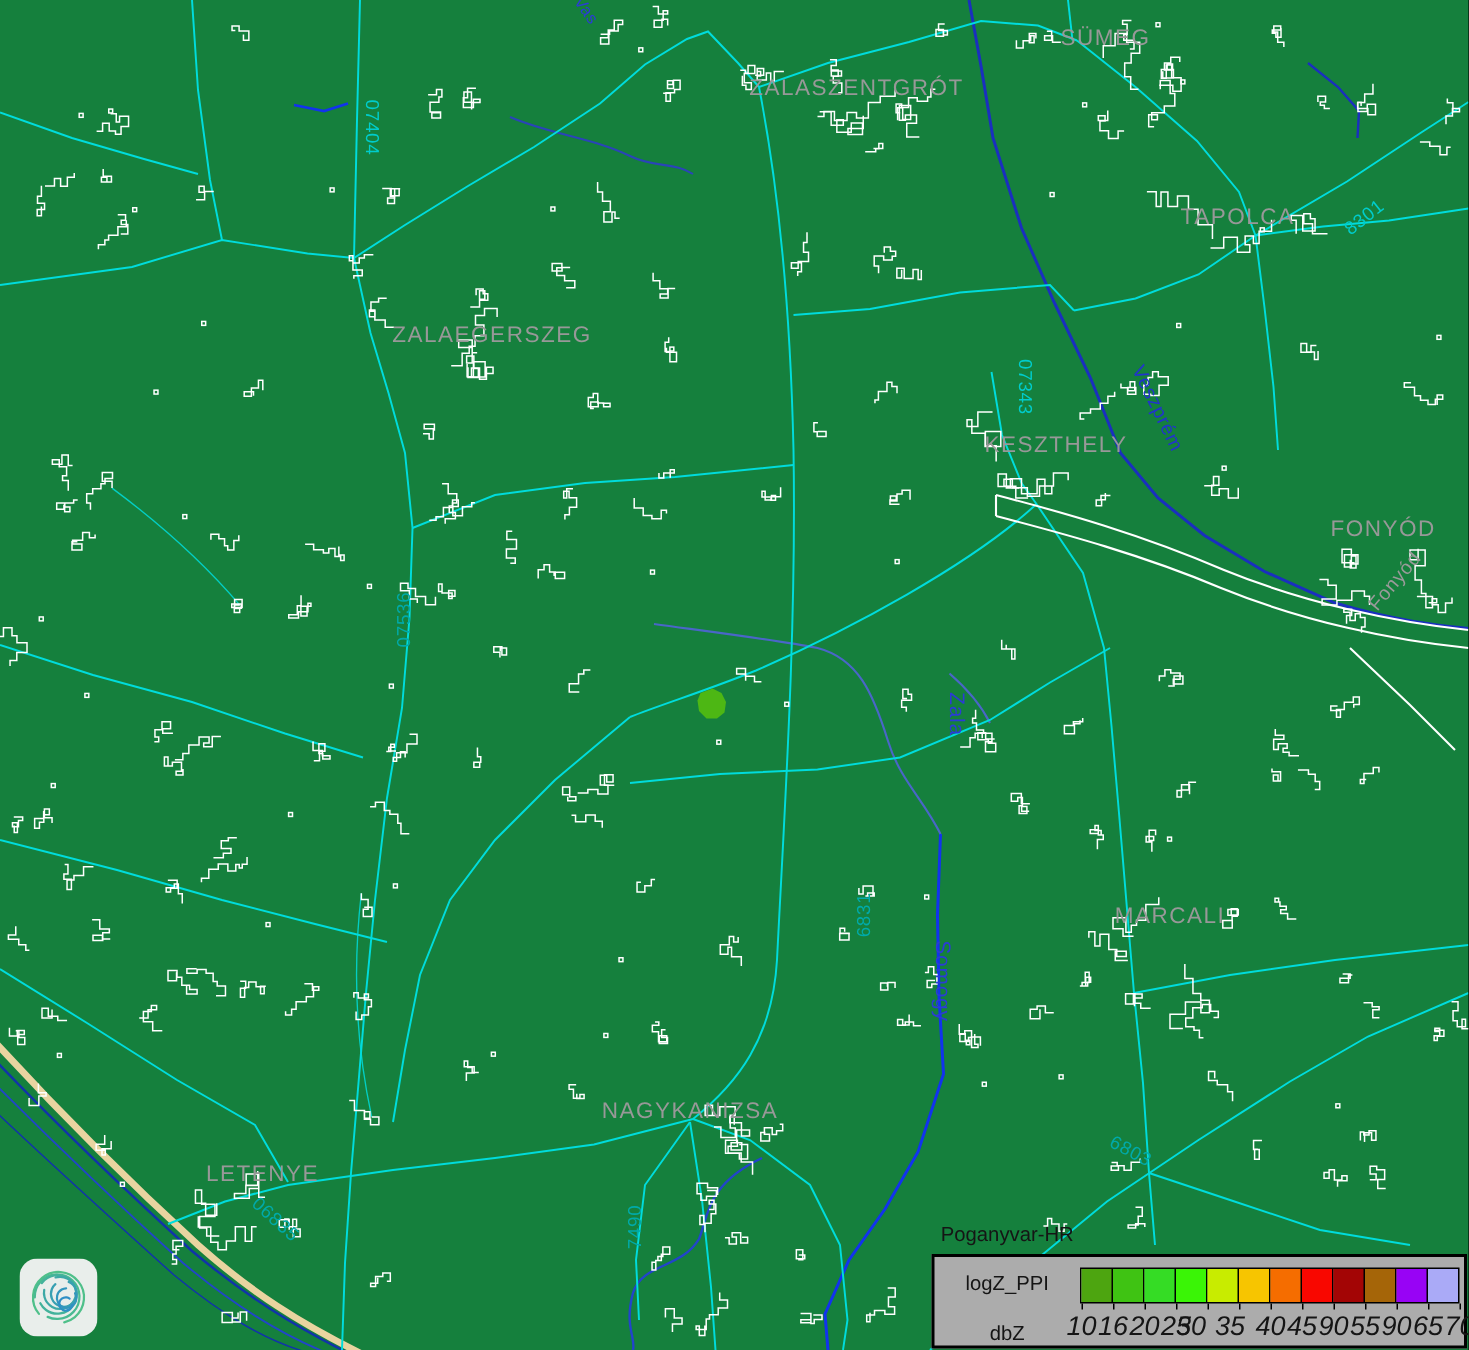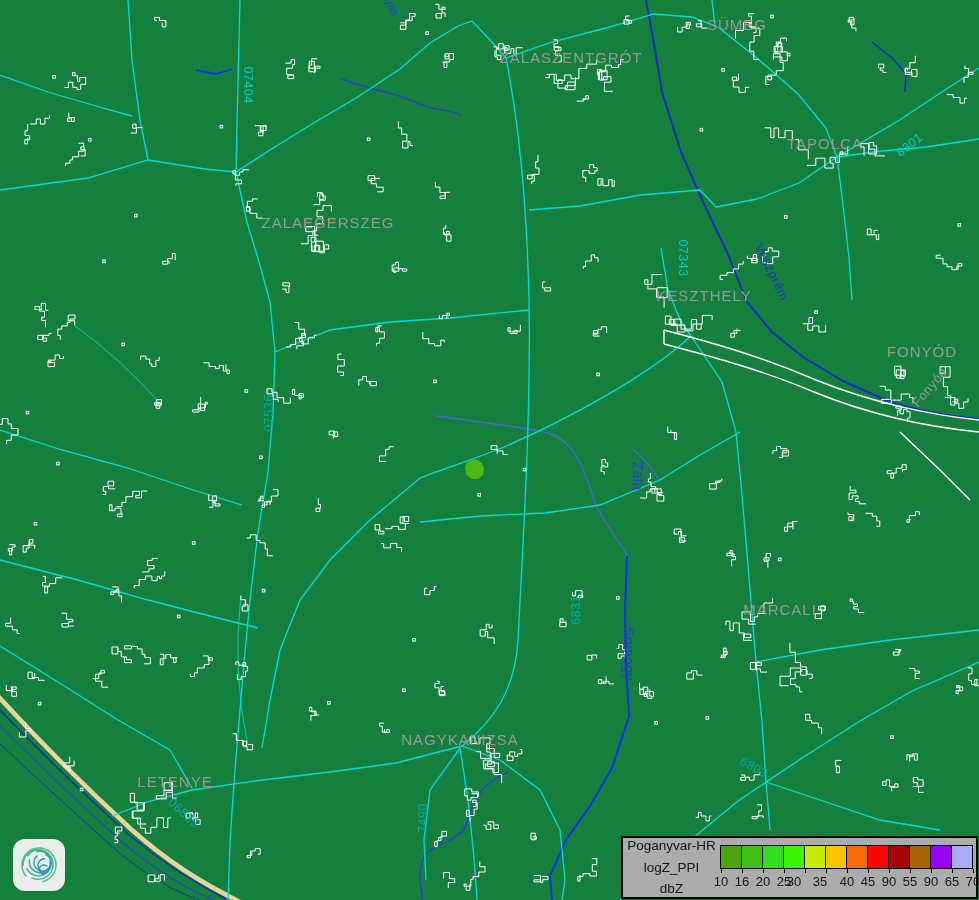--- a/index.html
+++ b/index.html
@@ -11,34 +11,34 @@
   .map-title{
     position:absolute;left:9px;top:7px;color:#ffffff;font-size:13.5px;
     letter-spacing:.4px;white-space:nowrap;text-shadow:0 0 2px #000;
   }
   
   .legend{
     position:absolute;left:621px;top:836px;width:357px;height:63px;
     background:#ACACAC;border:2px solid #000;box-sizing:border-box;display:flex;
   }
   .legend-titles{
-    width:97px;display:flex;flex-direction:column;justify-content:space-between;
-    align-items:center;color:#151515;font-size:13.5px;line-height:16px;
+    width:97px;display:flex;flex-direction:column;justify-content:flex-end;
+    align-items:center;color:#151515;font-size:13.5px;line-height:16px;gap:17px;
   }
   .legend-barwrap{position:relative;flex:1;}
   .legend-swatches{
     position:absolute;left:0;top:7px;height:22px;display:flex;
     border:1px solid #000;box-sizing:content-box;
   }
   .legend-swatch{width:20px;height:22px;border-right:1px solid #000;}
   .legend-swatch:last-child{border-right:none;}
   .legend-tick{position:absolute;top:31px;width:1px;height:4px;background:#000;}
   .legend-ticklabel{
     position:absolute;top:36px;transform:translateX(-50%);
-    color:#151515;font-size:13px;
+    color:#151515;font-size:18px;font-style:italic;
   }
   
   .logo{position:absolute;left:13px;top:839px;width:52px;height:52px;}
 </style>
 </head>
 <body>
 
 <div class="stage">
 
   <svg id="map-svg" width="979" height="900" viewBox="0 0 979 900">

